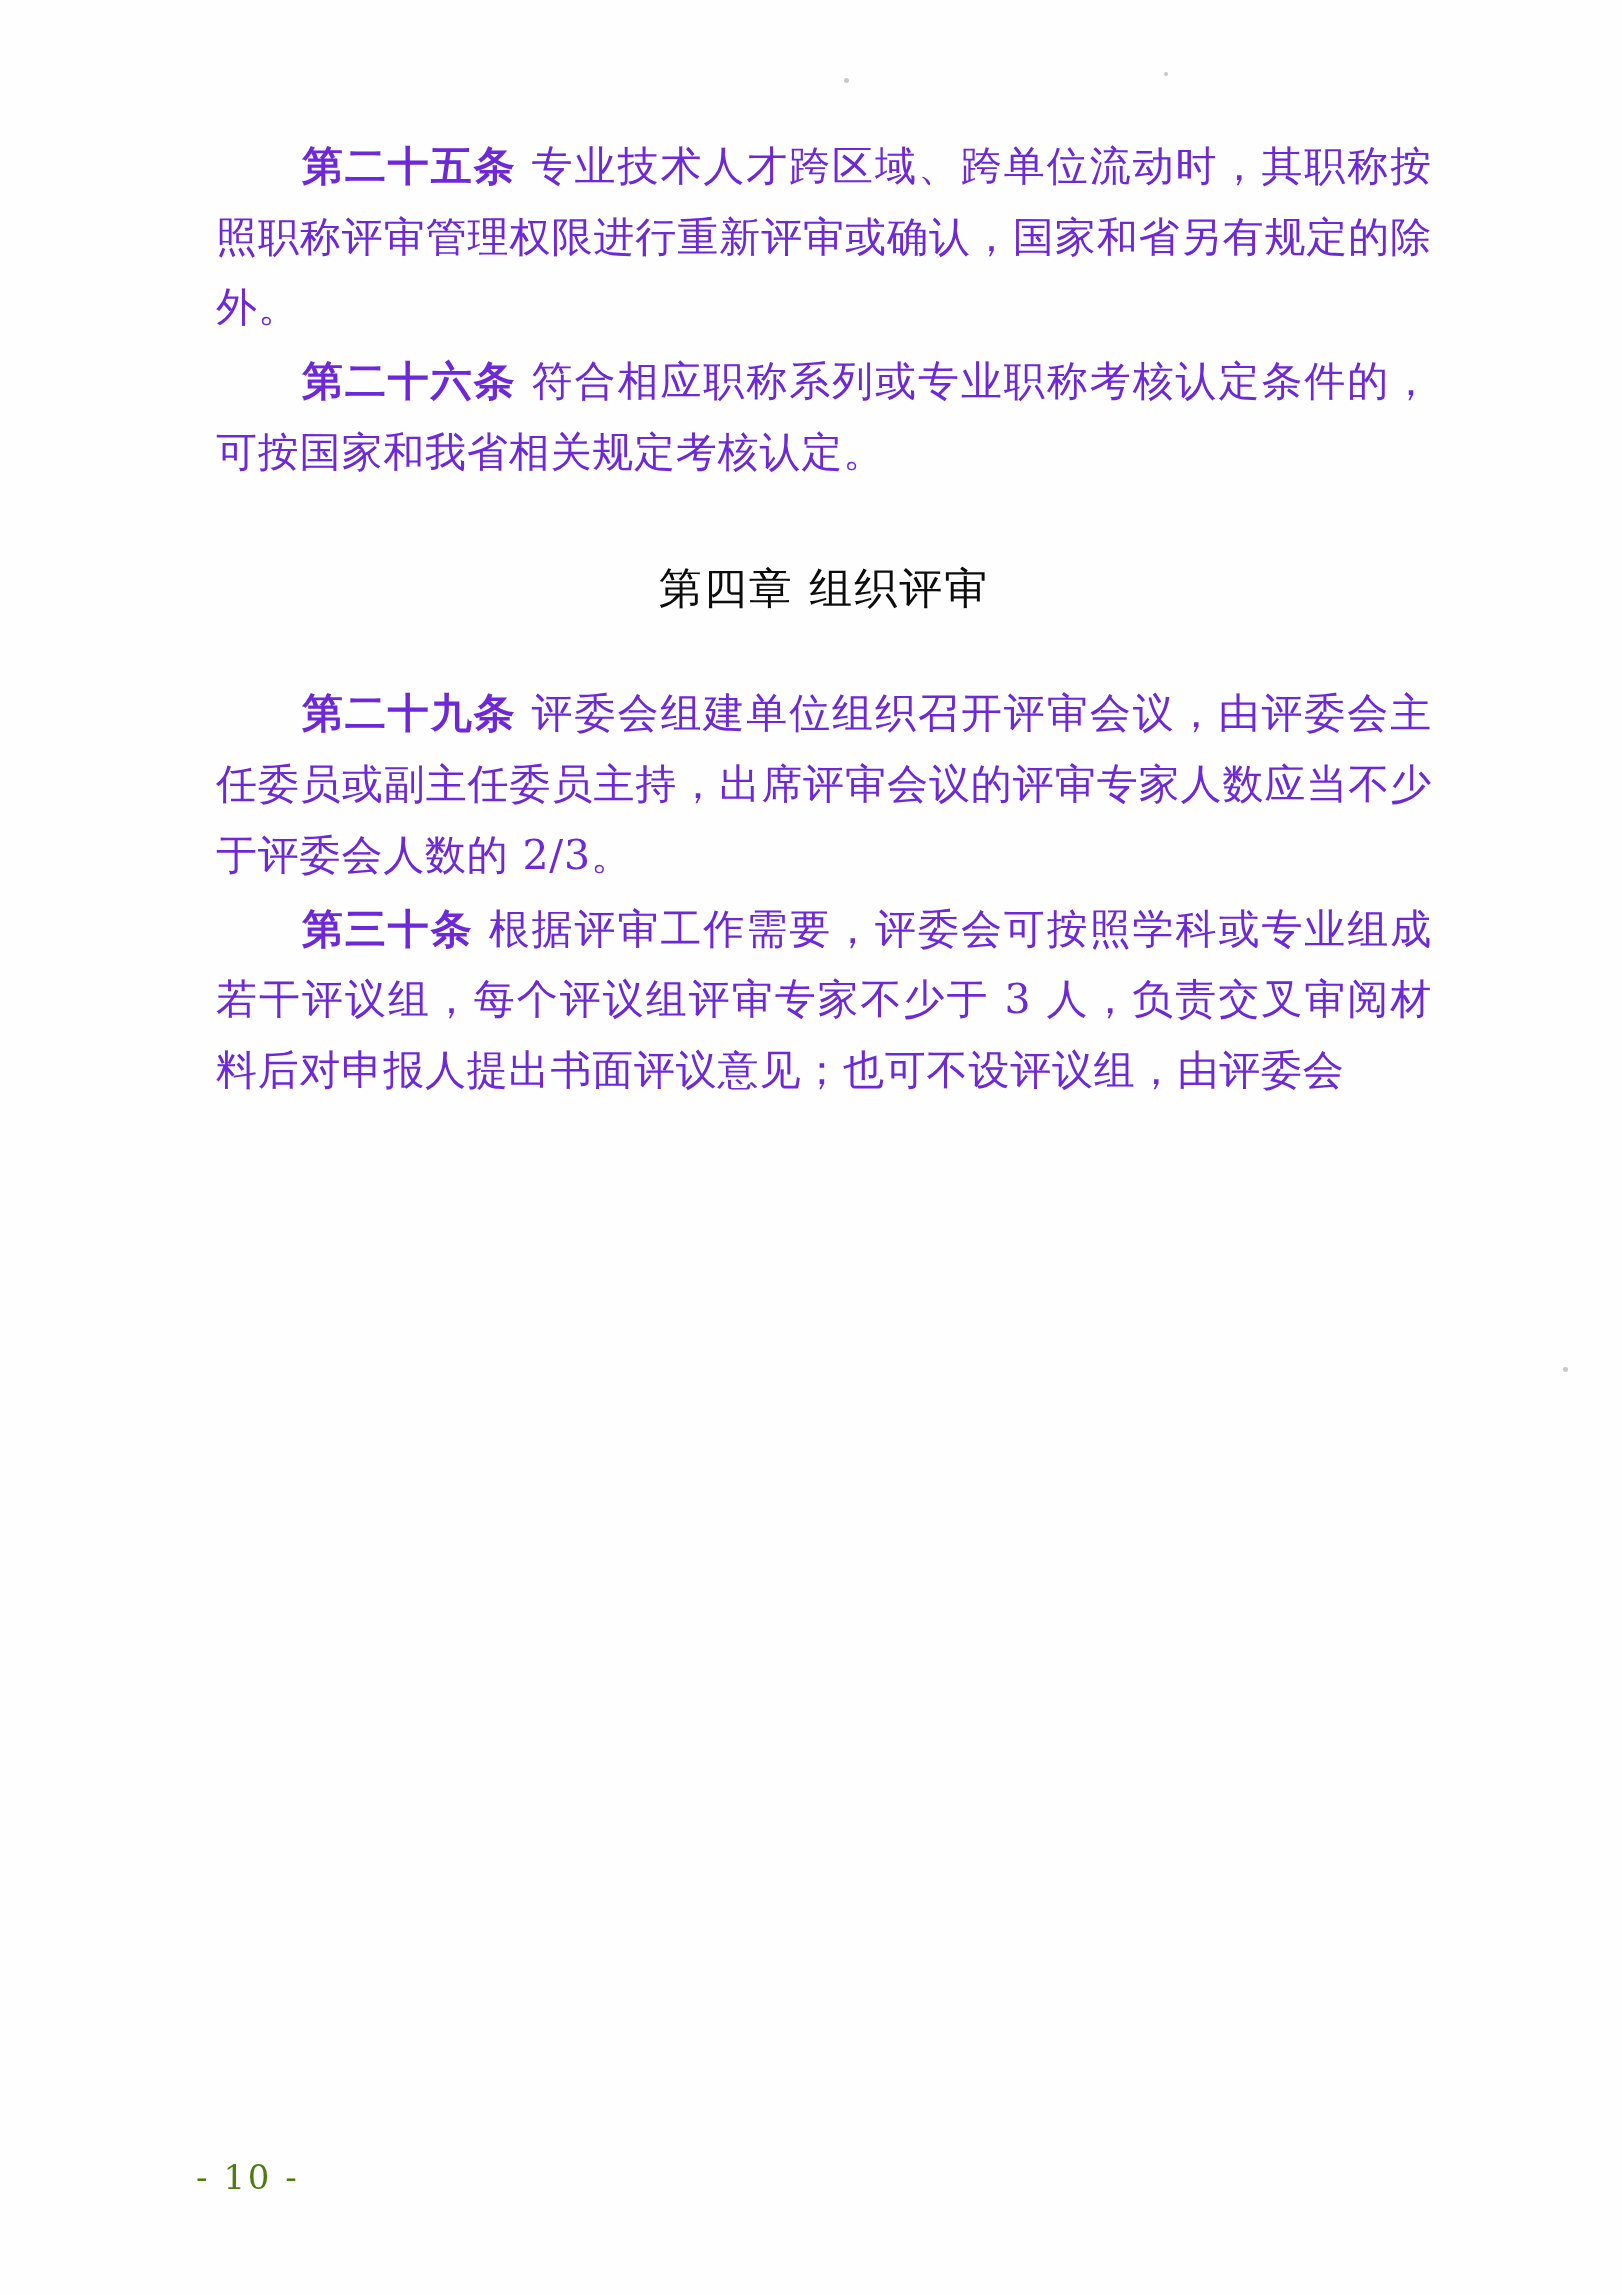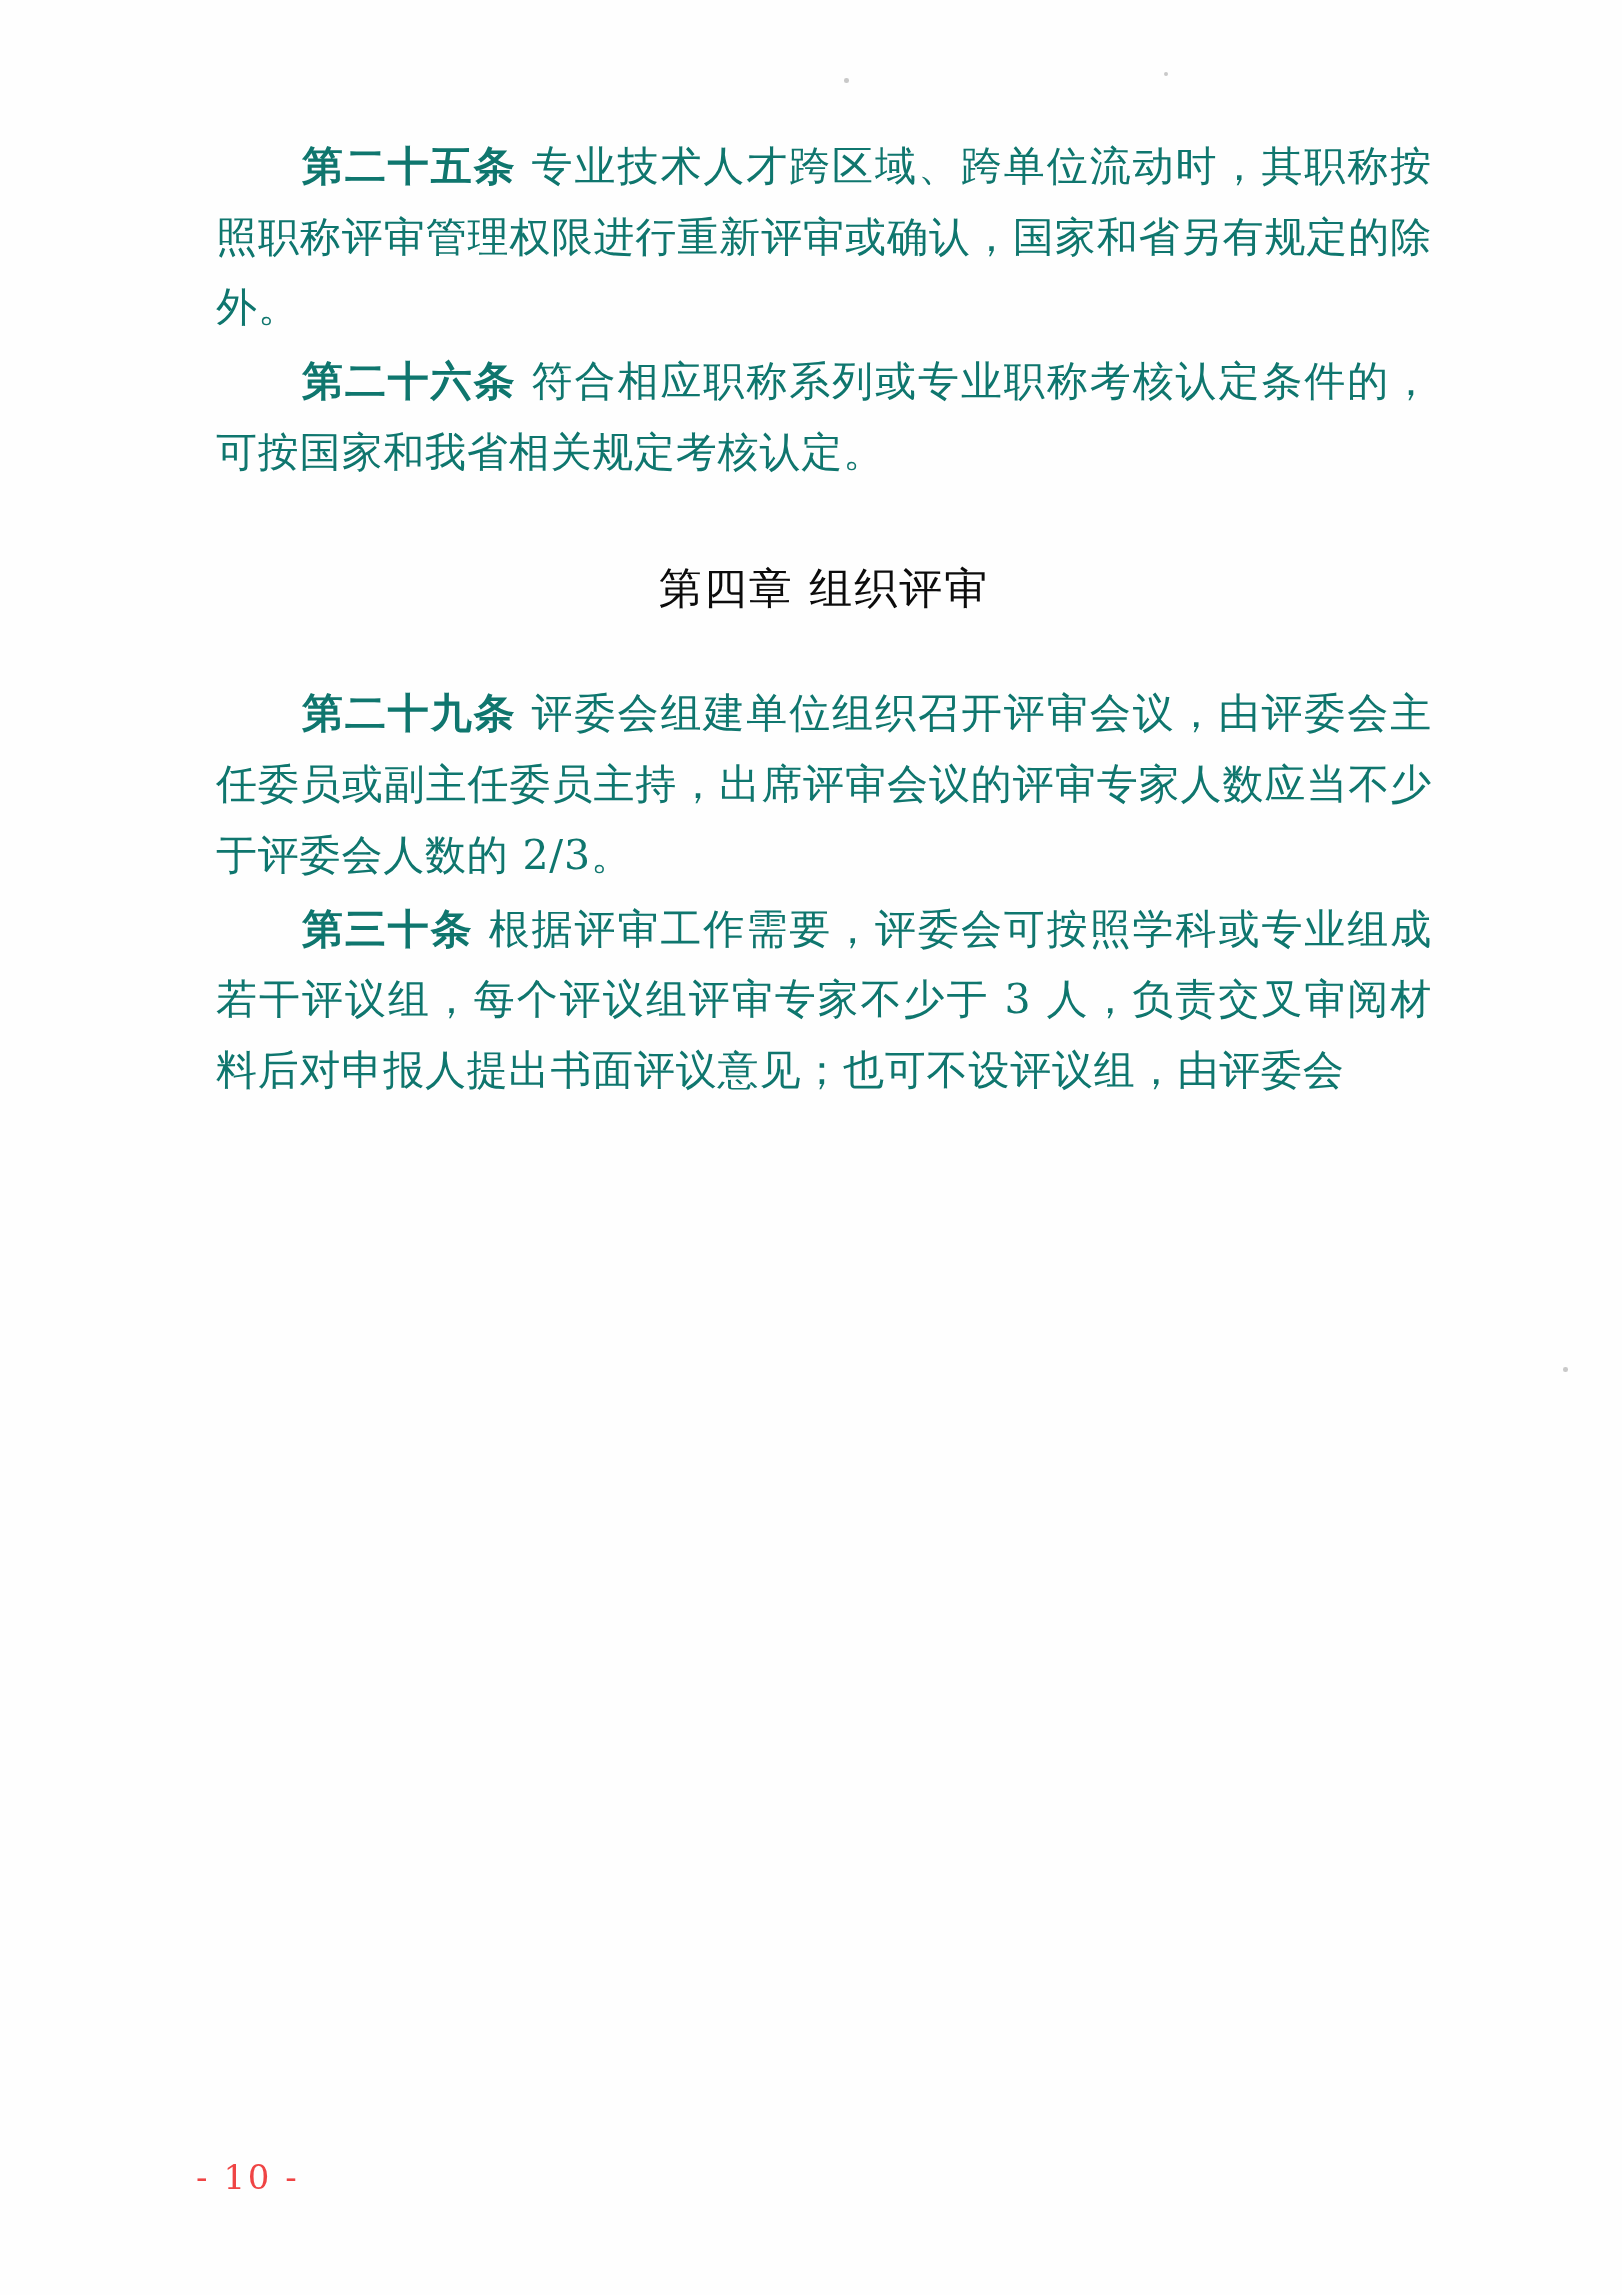--- a/index.html
+++ b/index.html
@@ -25,40 +25,40 @@
     width: 1216px;
   }
   .para {
     font-size: 41px;
     line-height: 1.72;
     letter-spacing: 0.8px;
     text-align: justify;
     text-justify: inter-character;
     margin: 0 0 3.9px 0;
     text-indent: 86px;
-    color: #0f766e;
+    color: #6d28d9;
   }
   .para-lead {
     font-weight: 700;
   }
   .chapter-heading {
     font-size: 43px;
     font-weight: 400;
     text-align: center;
     letter-spacing: 2px;
     margin: 73px 0 60px 0;
     color: #0c0c0c;
   }
   .page-number {
     position: absolute;
     left: 196px;
     bottom: 98px;
     font-size: 34px;
     letter-spacing: 2.6px;
-    color: #ef4444;
+    color: #4d7c0f;
     font-family: "DejaVu Serif", "Liberation Serif", serif;
   }
   .speck {
     position: absolute;
     background: #c9c9c9;
     border-radius: 50%;
   }
   .speck.s1 { left: 844px; top: 78px; width: 4.6px; height: 4.6px; }
   .speck.s2 { left: 1164px; top: 72px; width: 3.9px; height: 3.9px; }
   .speck.s3 { left: 1563px; top: 1367px; width: 4.6px; height: 4.6px; }

